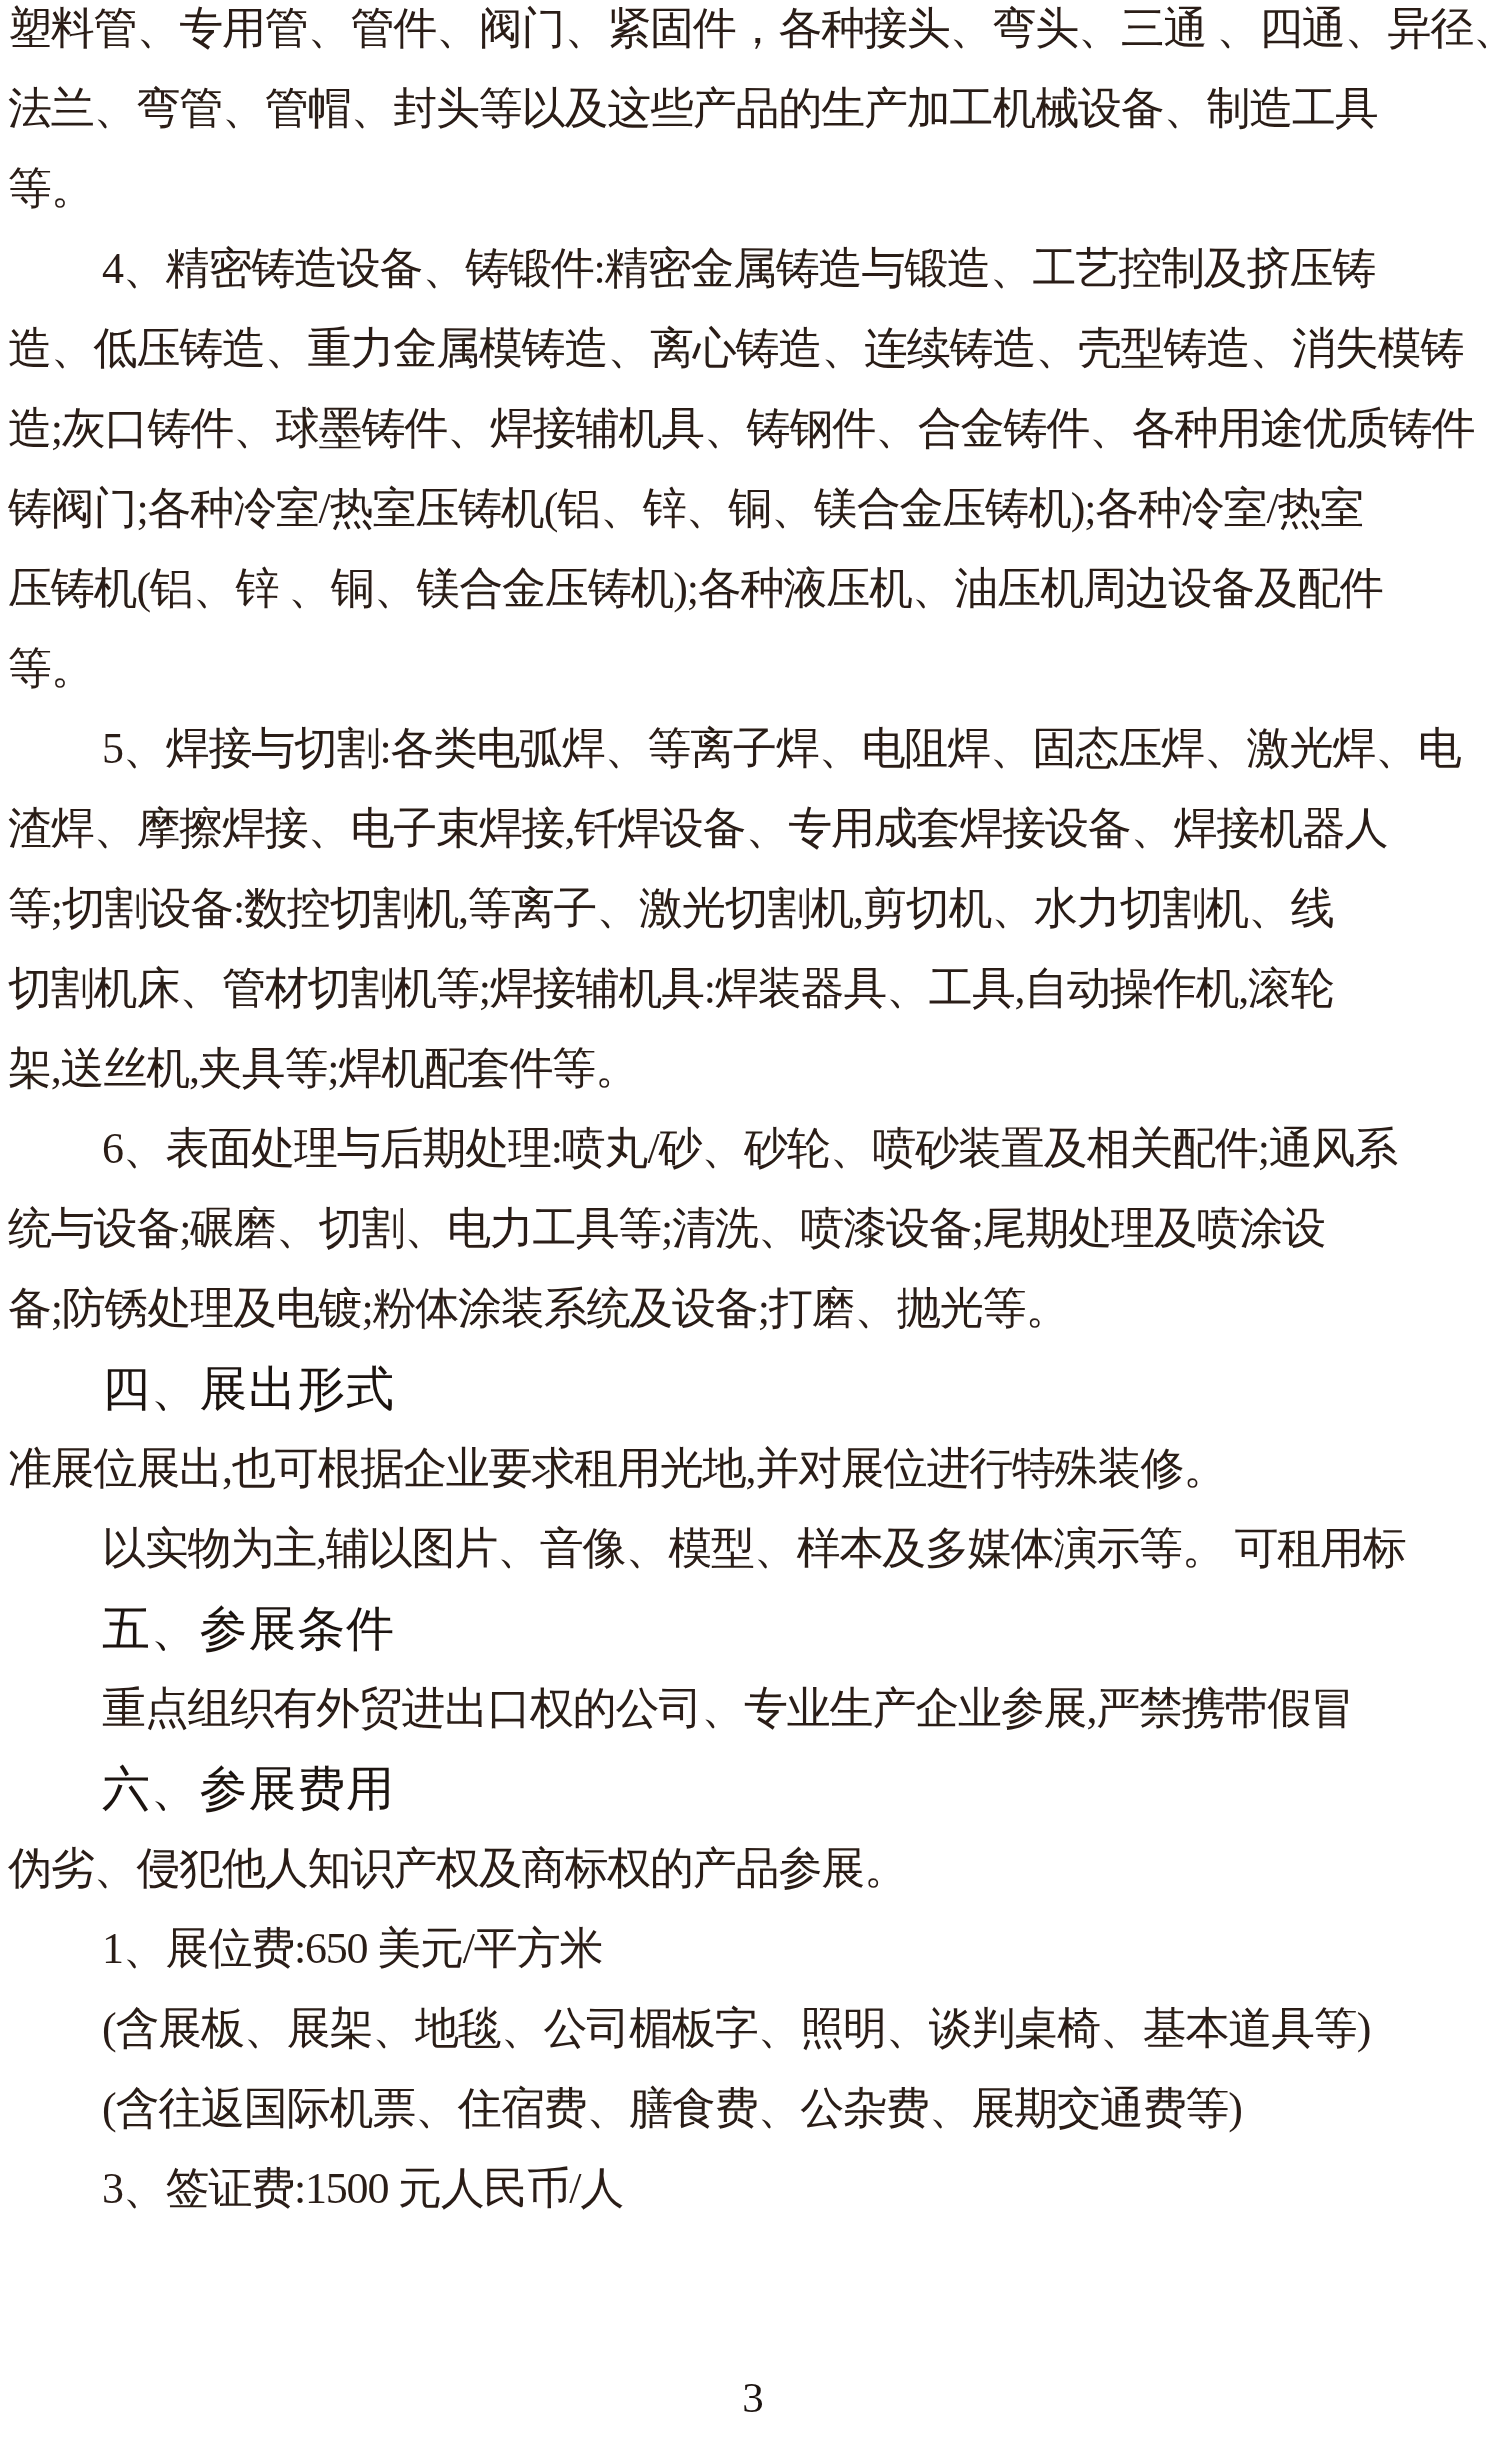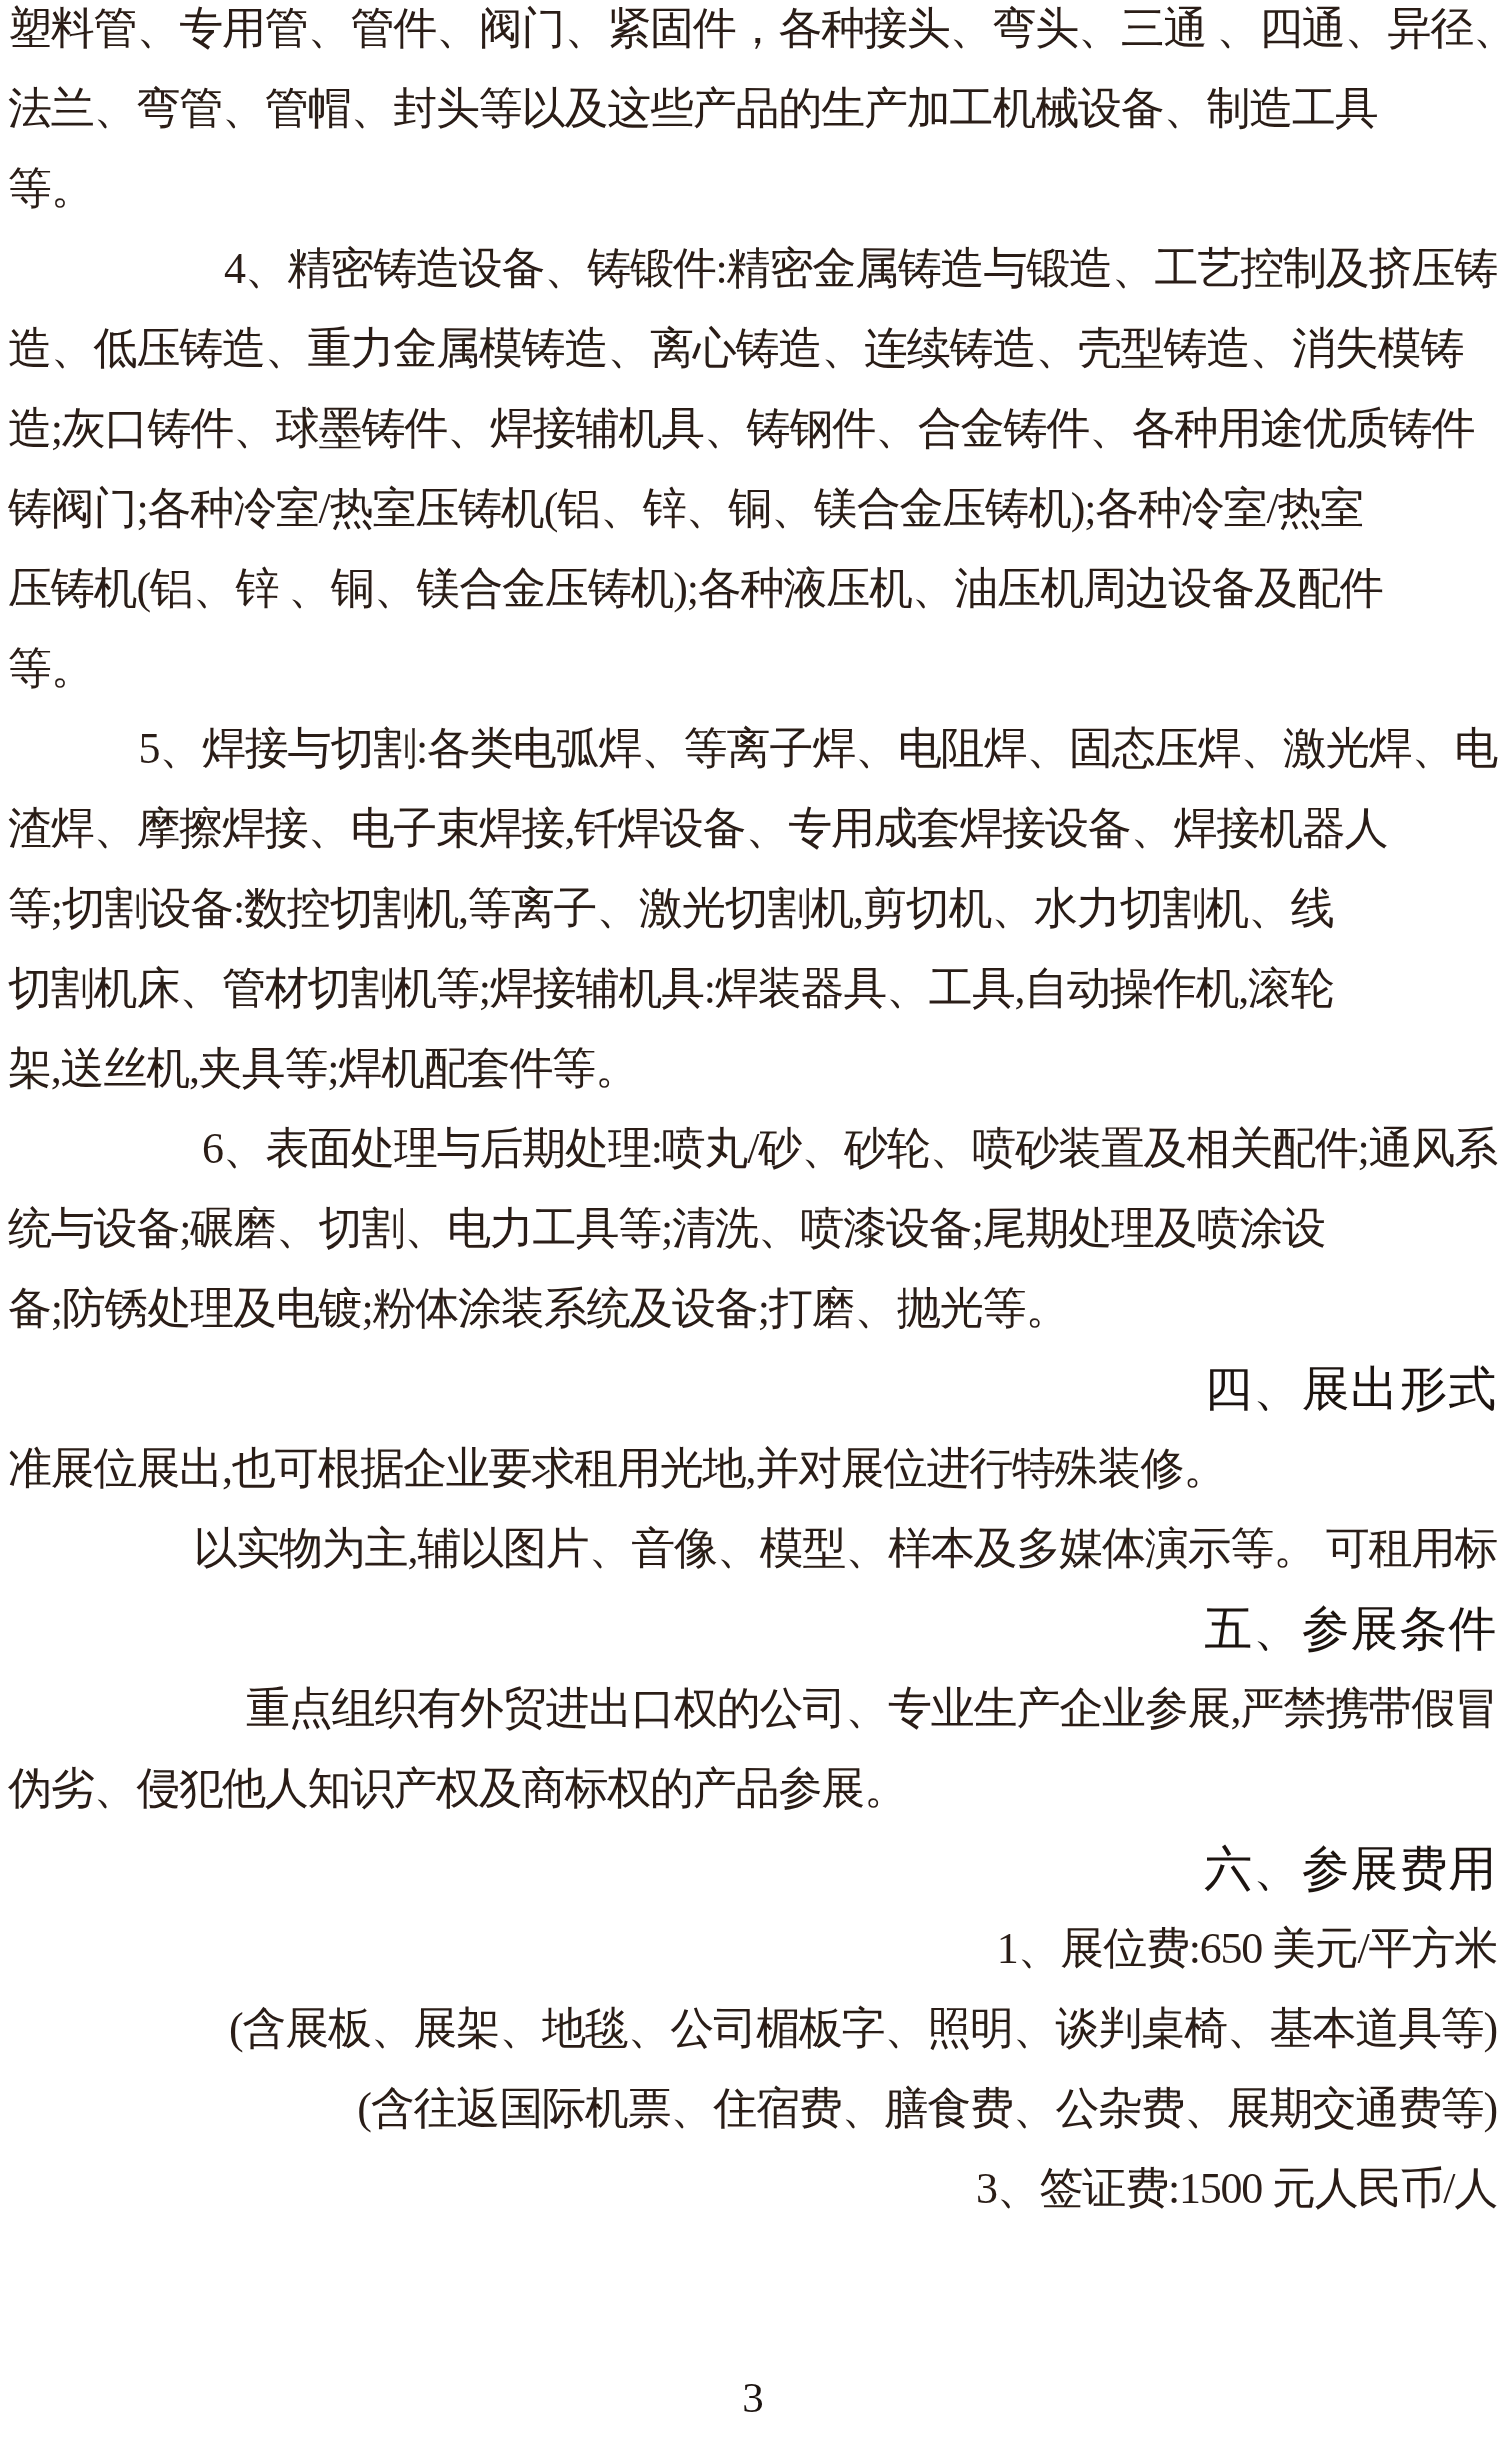--- a/index.html
+++ b/index.html
@@ -24,21 +24,20 @@
   .line {
     height: 80px;
     line-height: 80px;
     font-size: 44px;
     letter-spacing: -1.2px;
     white-space: nowrap;
     overflow: visible;
   }
   .indent {
     text-indent: 94px;
-    text-align: right;
   }
   .heading {
     font-family: "Liberation Sans", "DejaVu Sans", sans-serif;
     font-weight: normal;
     font-size: 48px;
     letter-spacing: 0.8px;
     color: #1c1410;
   }
   .page-number {
     position: absolute;
@@ -70,22 +69,22 @@
   <div class="line">切割机床、管材切割机等;焊接辅机具:焊装器具、工具,自动操作机,滚轮</div>
   <div class="line">架,送丝机,夹具等;焊机配套件等。</div>
   <div class="line indent">6、表面处理与后期处理:喷丸/砂、砂轮、喷砂装置及相关配件;通风系</div>
   <div class="line">统与设备;碾磨、切割、电力工具等;清洗、喷漆设备;尾期处理及喷涂设</div>
   <div class="line">备;防锈处理及电镀;粉体涂装系统及设备;打磨、抛光等。</div>
   <div class="line indent heading">四、展出形式</div>
   <div class="line">准展位展出,也可根据企业要求租用光地,并对展位进行特殊装修。</div>
   <div class="line indent">以实物为主,辅以图片、音像、模型、样本及多媒体演示等。 可租用标</div>
   <div class="line indent heading">五、参展条件</div>
   <div class="line indent">重点组织有外贸进出口权的公司、专业生产企业参展,严禁携带假冒</div>
+  <div class="line indent heading">六、参展费用</div>
   <div class="line">伪劣、侵犯他人知识产权及商标权的产品参展。</div>
-  <div class="line indent heading">六、参展费用</div>
   <div class="line indent">1、展位费:650 美元/平方米</div>
   <div class="line indent">(含展板、展架、地毯、公司楣板字、照明、谈判桌椅、基本道具等)</div>
   <div class="line indent">(含往返国际机票、住宿费、膳食费、公杂费、展期交通费等)</div>
   <div class="line indent">3、签证费:1500 元人民币/人</div>
 </div>
 
 <div class="page-number">3</div>
 
 
 </body></html>

